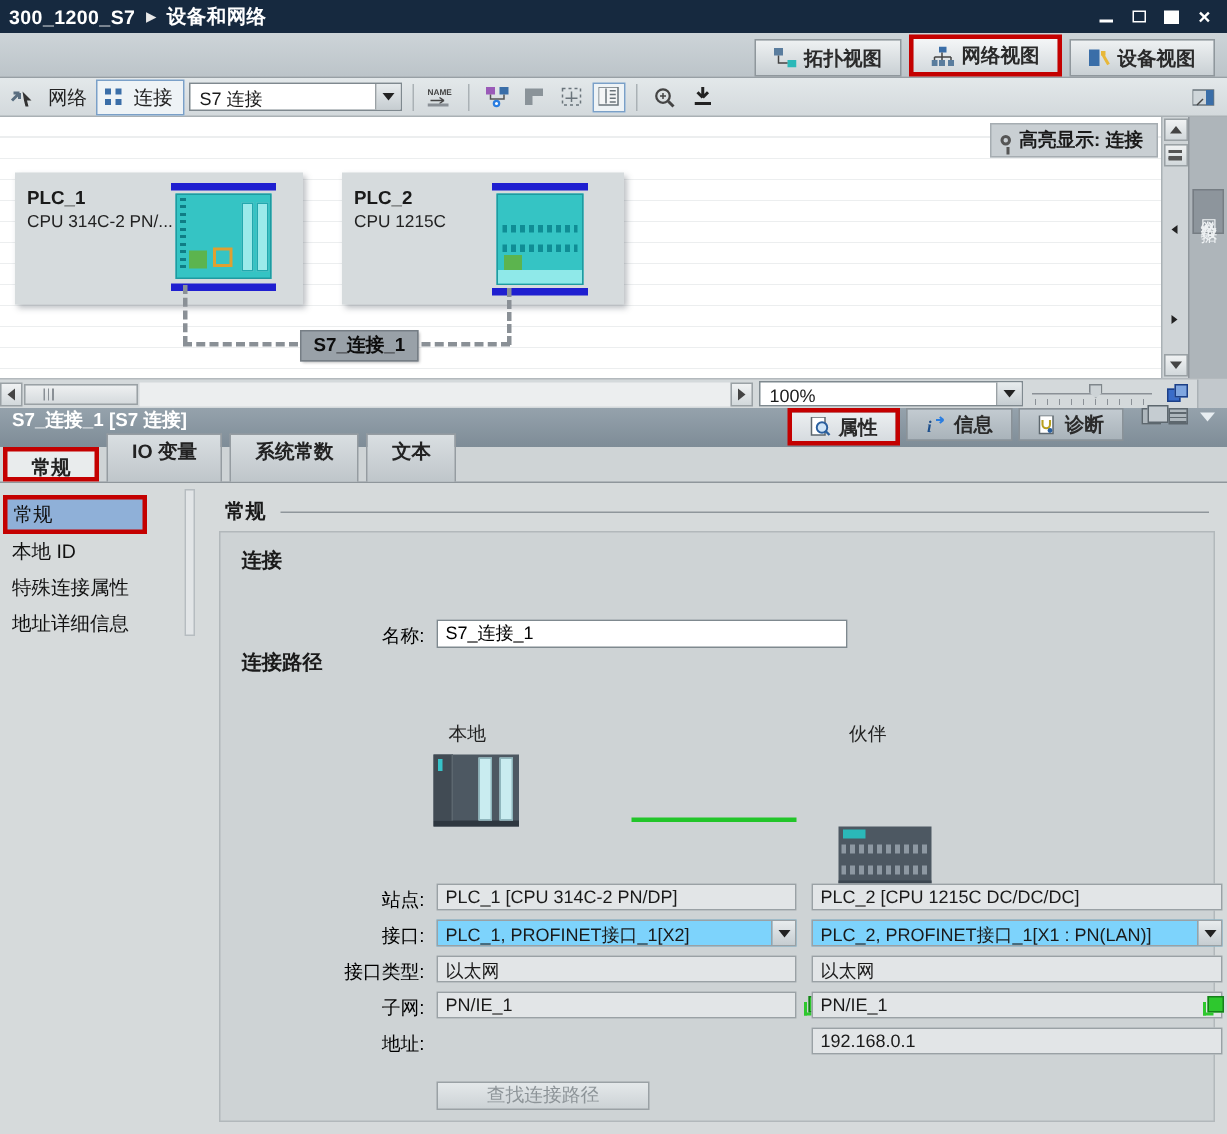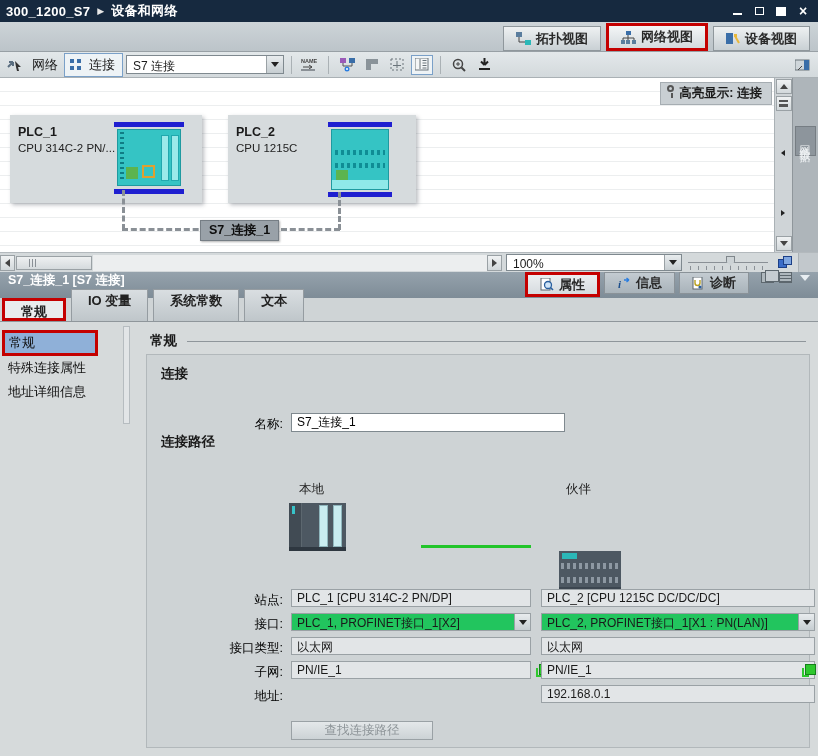--- a/index.html
+++ b/index.html
@@ -34,21 +34,21 @@
   .combo .cval { padding:2px 6px; font-size:12px; flex:1; white-space:nowrap; }
   .combo .ddbtn { width:17px; background:linear-gradient(#e8ecee,#c6cdd1); border-left:1px solid #9aa1a5; display:flex; align-items:center; justify-content:center; cursor:pointer; }
   .arrow-d { width:0; height:0; border-left:4px solid transparent; border-right:4px solid transparent; border-top:5px solid #222; }
   .icobtn { width:22px; height:20px; display:flex; align-items:center; justify-content:center; cursor:pointer; border:1px solid transparent; }
   .icobtn.sel { background:#eef3f6; border:1px solid #7aa0c8; }
   .toolbar .spacer { flex:1; }
 
   
   .canvasrow { height:174px; display:flex; }
   .canvas { position:relative; flex:1; background:repeating-linear-gradient(#ffffff 0 13px, #eceeef 13px 14px); overflow:hidden; }
-  .hlchip { position:absolute; top:4px; right:2px; background:#c9cfd3; border:1px solid #a6adb2; padding:2px 9px 2px 6px; font-weight:bold; font-size:12.5px; display:flex; align-items:flex-start; gap:5px; }
+  .hlchip { position:absolute; top:4px; right:2px; background:#c9cfd3; border:1px solid #a6adb2; padding:2px 9px 2px 6px; font-weight:bold; font-size:12.5px; display:flex; align-items:center; gap:5px; }
   .pin { width:7px; height:7px; border:2px solid #555; border-radius:50%; position:relative; }
   .pin:after { content:""; position:absolute; left:2px; top:6px; width:1.5px; height:5px; background:#555; }
 
   .plcbox { position:absolute; background:#d6dbdd; box-shadow:2px 2px 4px rgba(60,70,80,.35); }
   .plcname { position:absolute; left:8px; top:10px; font-weight:bold; font-size:12.5px; }
   .plctype { position:absolute; left:8px; top:27px; font-size:11.5px; color:#222; }
   .rail { position:absolute; height:5px; background:#1f1fd0; }
   .dev1 { position:absolute; left:107px; top:14px; width:64px; height:57px; background:#35c4c4; border:1px solid #1f9aa0; }
   .dev1 .ledcol { position:absolute; left:2px; top:2px; width:4px; height:50px; background:repeating-linear-gradient(#0f7d85 0 2px, #35c4c4 2px 5px); }
   .dev1 .slot { position:absolute; top:5px; width:8px; height:46px; background:#9beaea; border:1px solid #22a8ae; }
@@ -134,21 +134,21 @@
   .s7300 .lmod:before { content:""; position:absolute; left:3px; top:3px; width:3px; height:8px; background:#37c3c9; }
   .s7300 .slot { position:absolute; top:2px; width:9px; height:42px; background:#c9ecf0; border:1px solid #8fb6bd; }
   .s71200 { width:62px; height:44px; background:#4d5862; position:relative; }
   .s71200 .badge { position:absolute; left:3px; top:2px; width:15px; height:6px; background:#2bb8b8; }
   .s71200 .stripe { position:absolute; left:2px; width:58px; height:6px; background:repeating-linear-gradient(90deg,#8d98a2 0 3px,#4d5862 3px 6px); }
   .s71200 .base { position:absolute; left:0; bottom:0; width:100%; height:8px; background:#3c4650; }
   .greenline { position:absolute; left:270px; top:64px; width:110px; height:3px; background:#22c52a; }
 
   .formrow { position:relative; height:24px; }
   .field { position:absolute; top:0; height:18px; background:#e2e5e7; border:1px solid #9aa1a5; font-size:12px; padding:1px 5px; white-space:nowrap; overflow:hidden; }
-  .field.dd { background:#22c55e; padding-right:8px; }
+  .field.dd { background:#7dd3fc; padding-right:8px; }
   .field .ddbox { position:absolute; right:0; top:0; bottom:0; width:16px; background:linear-gradient(#e8ecee,#c6cdd1); border-left:1px solid #9aa1a5; display:flex; align-items:center; justify-content:center; cursor:pointer; }
   .f1 { left:140px; width:240px; }
   .f2 { left:390px; width:274px; }
   .subneticon { position:absolute; top:3px; width:11px; height:11px; background:#2ec82e; border:1px solid #15801a; }
   .subneticon:after { content:""; position:absolute; left:-4px; bottom:-3px; width:5px; height:7px; border-left:2px solid #2ec82e; border-bottom:2px solid #2ec82e; }
   .findbtn { position:absolute; left:140px; top:12px; width:142px; height:19px; background:linear-gradient(#e4e8ea,#ccd2d5); border:1px solid #9aa1a5; color:#8d9498; font-size:12.5px; text-align:center; line-height:17px; cursor:default; }
 </style>
 </head>
 <body>
 
@@ -210,21 +210,21 @@
     <span class="tbtext">网络</span>
     <span class="tbtn sel">
       <svg width="13" height="13">
           <rect x="1" y="1" width="4" height="4" fill="#3a6ea8"></rect>
           <rect x="8" y="1" width="4" height="4" fill="#3a6ea8"></rect>
           <rect x="1" y="8" width="4" height="4" fill="#3a6ea8"></rect>
           <rect x="8" y="8" width="4" height="4" fill="#3a6ea8"></rect>
         </svg>
       <span class="tbtext">连接</span>
     </span>
-    <span class="combo" style="width:158px">
+    <span class="combo" style="width:142px">
       <span class="cval">S7 连接</span>
       <span class="ddbtn">
           <span class="arrow-d"></span>
         </span>
     </span>
     <span class="tsep"></span>
     <span class="icobtn">
       <svg width="18" height="15">
           <text x="0" y="6" font-size="5.5" font-weight="bold" fill="#444" font-family="Liberation Sans">NAME</text>
           <path d="M2 10 h9 M11 10 l-3 -2 M11 10 l-3 2" stroke="#444" fill="none"></path>
@@ -407,20 +407,21 @@
   <div class="proptabs">
     <span class="prtab active">常规</span>
     <span class="prtab">IO 变量</span>
     <span class="prtab">系统常数</span>
     <span class="prtab">文本</span>
   </div>
 
   <div class="propbody">
     <div class="nav">
       <div class="navitem selected">常规</div>
+      <div class="navitem">本地 ID</div>
       <div class="navitem">特殊连接属性</div>
       <div class="navitem">地址详细信息</div>
     </div>
 
     <div class="main">
       <div class="gheading">
         <span class="txt">常规</span>
         <span class="rule"></span>
       </div>
 

